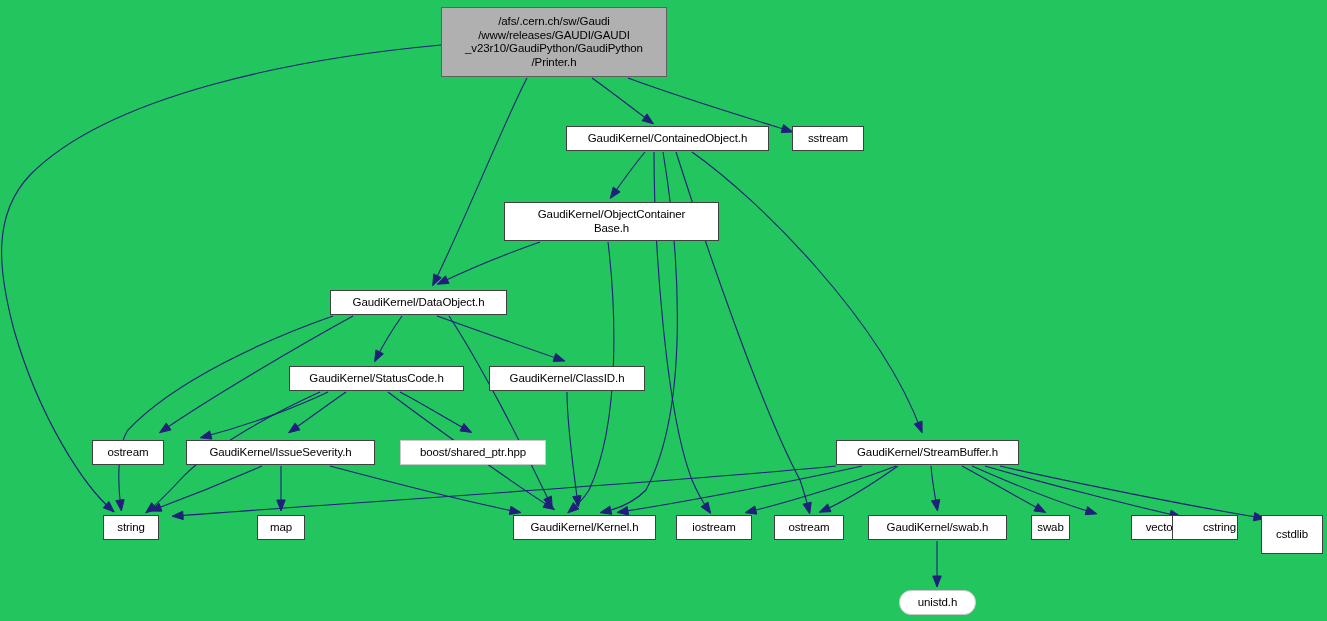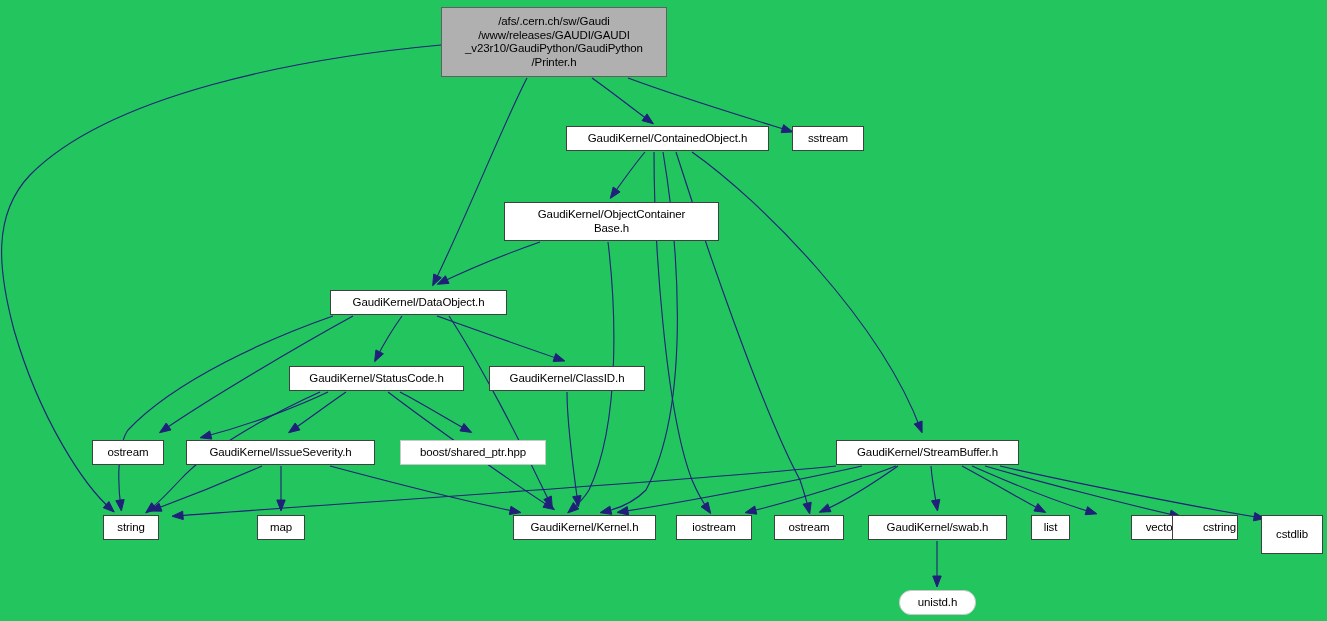--- a/index.html
+++ b/index.html
@@ -107,19 +107,19 @@
       <div class="node" style="left: 92px; top: 440px; width: 72px; height: 25px;">ostream</div>
       <div class="node" style="left: 186px; top: 440px; width: 189px; height: 25px;">GaudiKernel/IssueSeverity.h</div>
       <div class="node undoc" style="left: 400px; top: 440px; width: 146px; height: 25px;">boost/shared_ptr.hpp</div>
       <div class="node" style="left: 836px; top: 440px; width: 183px; height: 25px;">GaudiKernel/StreamBuffer.h</div>
       <div class="node" style="left: 103px; top: 515px; width: 56px; height: 25px;">string</div>
       <div class="node" style="left: 257px; top: 515px; width: 48px; height: 25px;">map</div>
       <div class="node" style="left: 513px; top: 515px; width: 143px; height: 25px;">GaudiKernel/Kernel.h</div>
       <div class="node" style="left: 676px; top: 515px; width: 76px; height: 25px;">iostream</div>
       <div class="node" style="left: 774px; top: 515px; width: 70px; height: 25px;">ostream</div>
       <div class="node" style="left: 868px; top: 515px; width: 139px; height: 25px;">GaudiKernel/swab.h</div>
-      <div class="node" style="left: 1031px; top: 515px; width: 39px; height: 25px;">list</div>
+      <div class="node" style="left: 1031px; top: 515px; width: 39px; height: 25px;">swab</div>
       <div class="node" style="left: 1091px; top: 515px; width: 60px; height: 25px; margin-left: 40px;">vector</div>
       <div class="node" style="left: 1172px; top: 515px; width: 66px; height: 25px; padding-left: 29px;">cstring</div>
       <div class="node" style="left: 1261px; top: 515px; width: 62px; height: 39px;">cstdlib</div>
       <div class="node undoc" style="left: 899px; top: 590px; width: 77px; height: 25px; border-radius: 12px;">unistd.h</div>
     </div>
 </div>
 
 </body></html>

